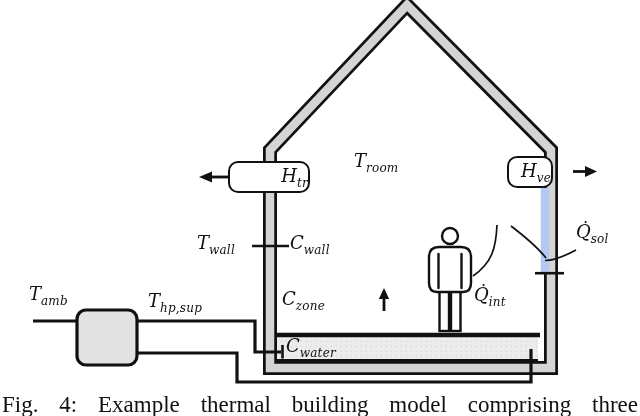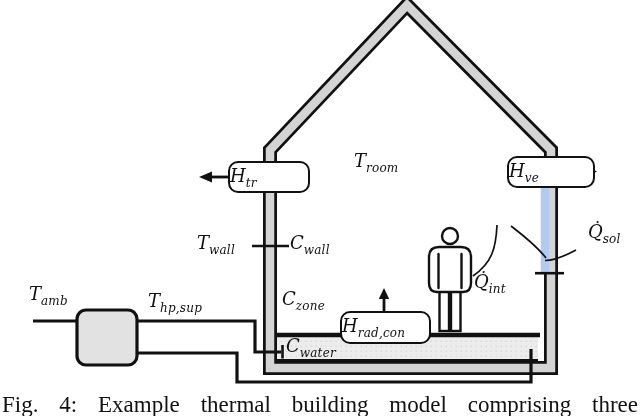--- a/index.html
+++ b/index.html
@@ -9,21 +9,21 @@
   }
   .stage svg{position:absolute;left:0;top:0;}
   .lbl{
     position:absolute;white-space:nowrap;color:#111;
     font-style:italic;font-size:18px;line-height:1.05;z-index:3;
   }
   .lbl .sub{font-size:12px;vertical-align:-5px;letter-spacing:.2px;}
   .node-box{
     position:absolute;box-sizing:border-box;background:#fff;
     border:2.5px solid #111;border-radius:10px;
-    display:flex;align-items:center;justify-content:flex-start;
+    display:flex;align-items:center;justify-content:flex-end;
     z-index:2;color:#111;font-style:italic;font-size:18px;
   }
   .node-box .sub{font-size:12px;vertical-align:-5px;letter-spacing:.2px;}
   .caption{
     position:absolute;left:0;top:392px;width:636px;padding:0 2px;
     font-family:"Liberation Serif","DejaVu Serif",serif;font-style:normal;
     font-size:23px;color:#111;white-space:nowrap;z-index:4;
     text-align:justify;text-align-last:justify;word-spacing:4.5px;
   }
 </style>
@@ -92,34 +92,31 @@
       <path d="M429 283 L429 257 Q429 247 439 247 L461 247 Q471 247 471 257 L471 283 Q471 292 463 292 L437 292 Q429 292 429 283 Z"></path>
       <line x1="438.5" y1="254" x2="438.5" y2="288" stroke-linecap="round"></line>
       <line x1="461.5" y1="254" x2="461.5" y2="288" stroke-linecap="round"></line>
       <circle cx="450" cy="236" r="8"></circle>
     </g>
   </svg>
 
   <div class="node-box" style="left:228px;top:161px;width:82px;height:32px;">
     <span><span>H</span><span class="sub">tr</span></span>
   </div>
-  <div class="node-box" style="left:507px;top:156px;width:88px;height:32px;">
+  <div class="node-box" style="left:507px;top:156px;width:46px;height:32px;">
     <span><span>H</span><span class="sub">ve</span></span>
-  </div>
-  <div class="node-box" style="left:340px;top:311px;width:91px;height:33px;">
-    <span><span>H</span><span class="sub">rad,con</span></span>
   </div>
 
   <div class="lbl" style="left:354px;top:152px;">
     <span>T</span><span class="sub">room</span>
   </div>
-  <div class="lbl" style="left:576px;top:223px;margin-left:12px;">
+  <div class="lbl" style="left:576px;top:223px;">
     <span>Q̇</span><span class="sub">sol</span>
   </div>
-  <div class="lbl" style="left:474px;top:273px;">
+  <div class="lbl" style="left:474px;top:286px;">
     <span>Q̇</span><span class="sub">int</span>
   </div>
   <div class="lbl" style="left:197px;top:234px;">
     <span>T</span><span class="sub">wall</span>
   </div>
   <div class="lbl" style="left:290px;top:234px;">
     <span>C</span><span class="sub">wall</span>
   </div>
   <div class="lbl" style="left:282px;top:290px;">
     <span>C</span><span class="sub">zone</span>

